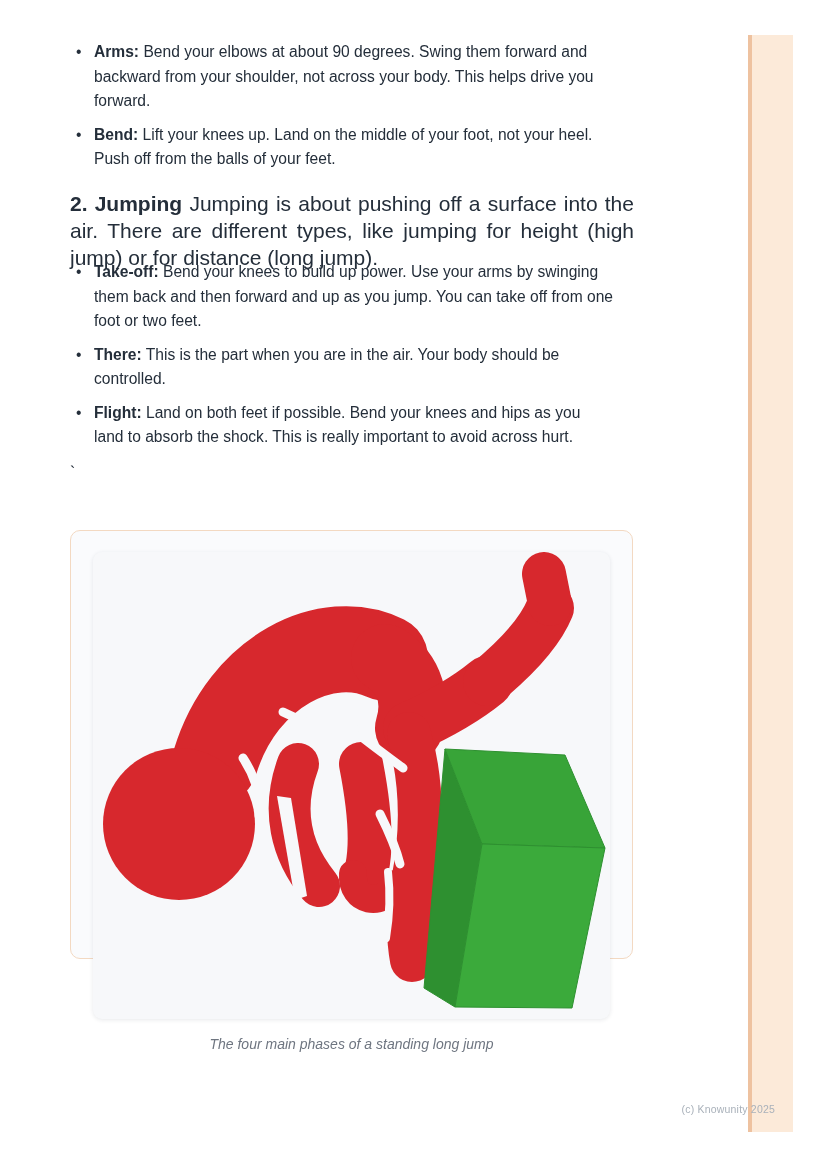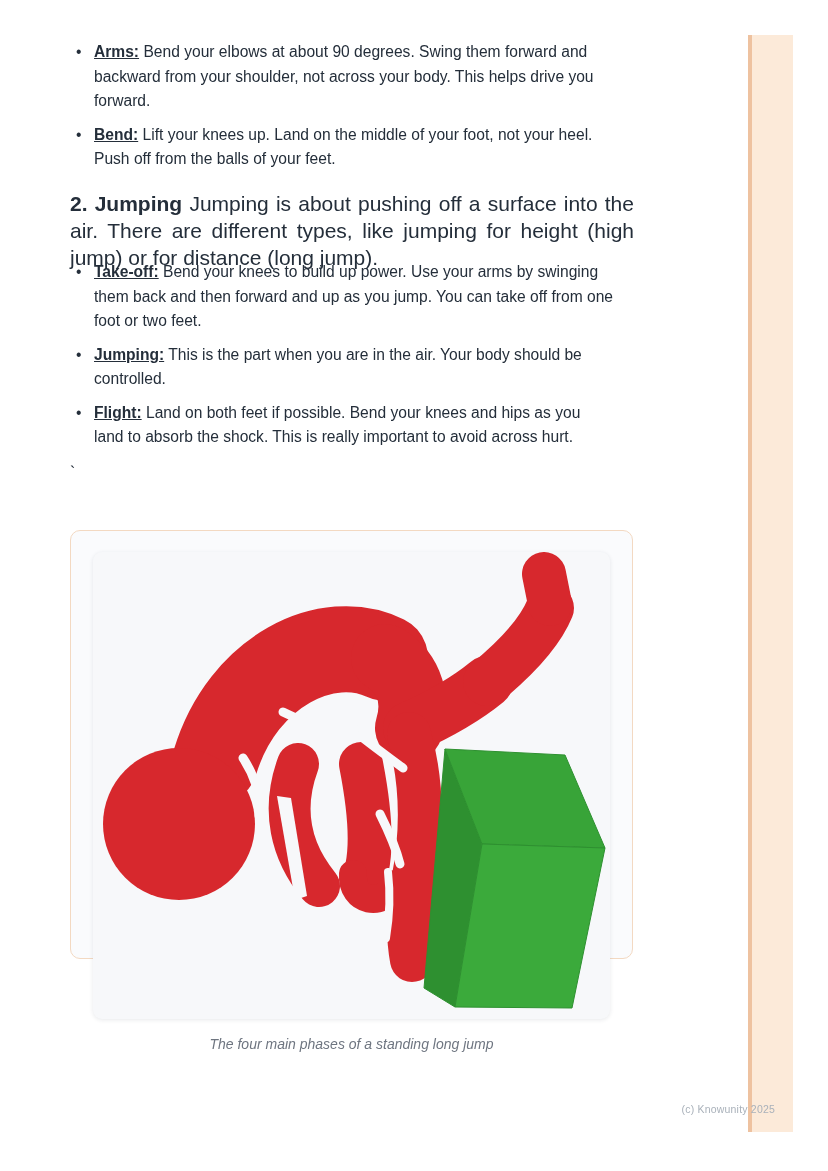--- a/index.html
+++ b/index.html
@@ -22,21 +22,21 @@
     line-height: 24.5px;
   }
   .blist .marker {
     width: 24px;
     flex: 0 0 24px;
     text-align: left;
     padding-left: 6px;
     color: #242e3a;
   }
   .blist .btext { width: 520px; }
-  .blist b { font-weight: 700; text-decoration: underline; }
+  .blist b { font-weight: 700; }
 
   .para {
     font-size: 21px;
     line-height: 27px;
     text-align: justify;
   }
   .para b { font-weight: 700; }
 
   .stray {
     font-size: 15.6px;
@@ -117,21 +117,21 @@
 </div>
 
 <div class="content" style="top: 260px;">
   <ul class="blist">
     <li>
       <span class="marker">•</span>
       <span class="btext"><b>Take-off:</b> <span>Bend your knees to build up power. Use your arms by swinging them back and then forward and up as you jump. You can take off from one foot or two feet.</span></span>
     </li>
     <li>
       <span class="marker">•</span>
-      <span class="btext"><b>Jumping:</b> <span>This is the part when you are in the air. Your body should be controlled.</span></span>
+      <span class="btext"><b>There:</b> <span>This is the part when you are in the air. Your body should be controlled.</span></span>
     </li>
     <li>
       <span class="marker">•</span>
       <span class="btext"><b>Flight:</b> <span>Land on both feet if possible. Bend your knees and hips as you land to absorb the shock. This is really important to avoid across hurt.</span></span>
     </li>
   </ul>
 </div>
 
 <div class="content stray" style="top: 461px;">`</div>
 

